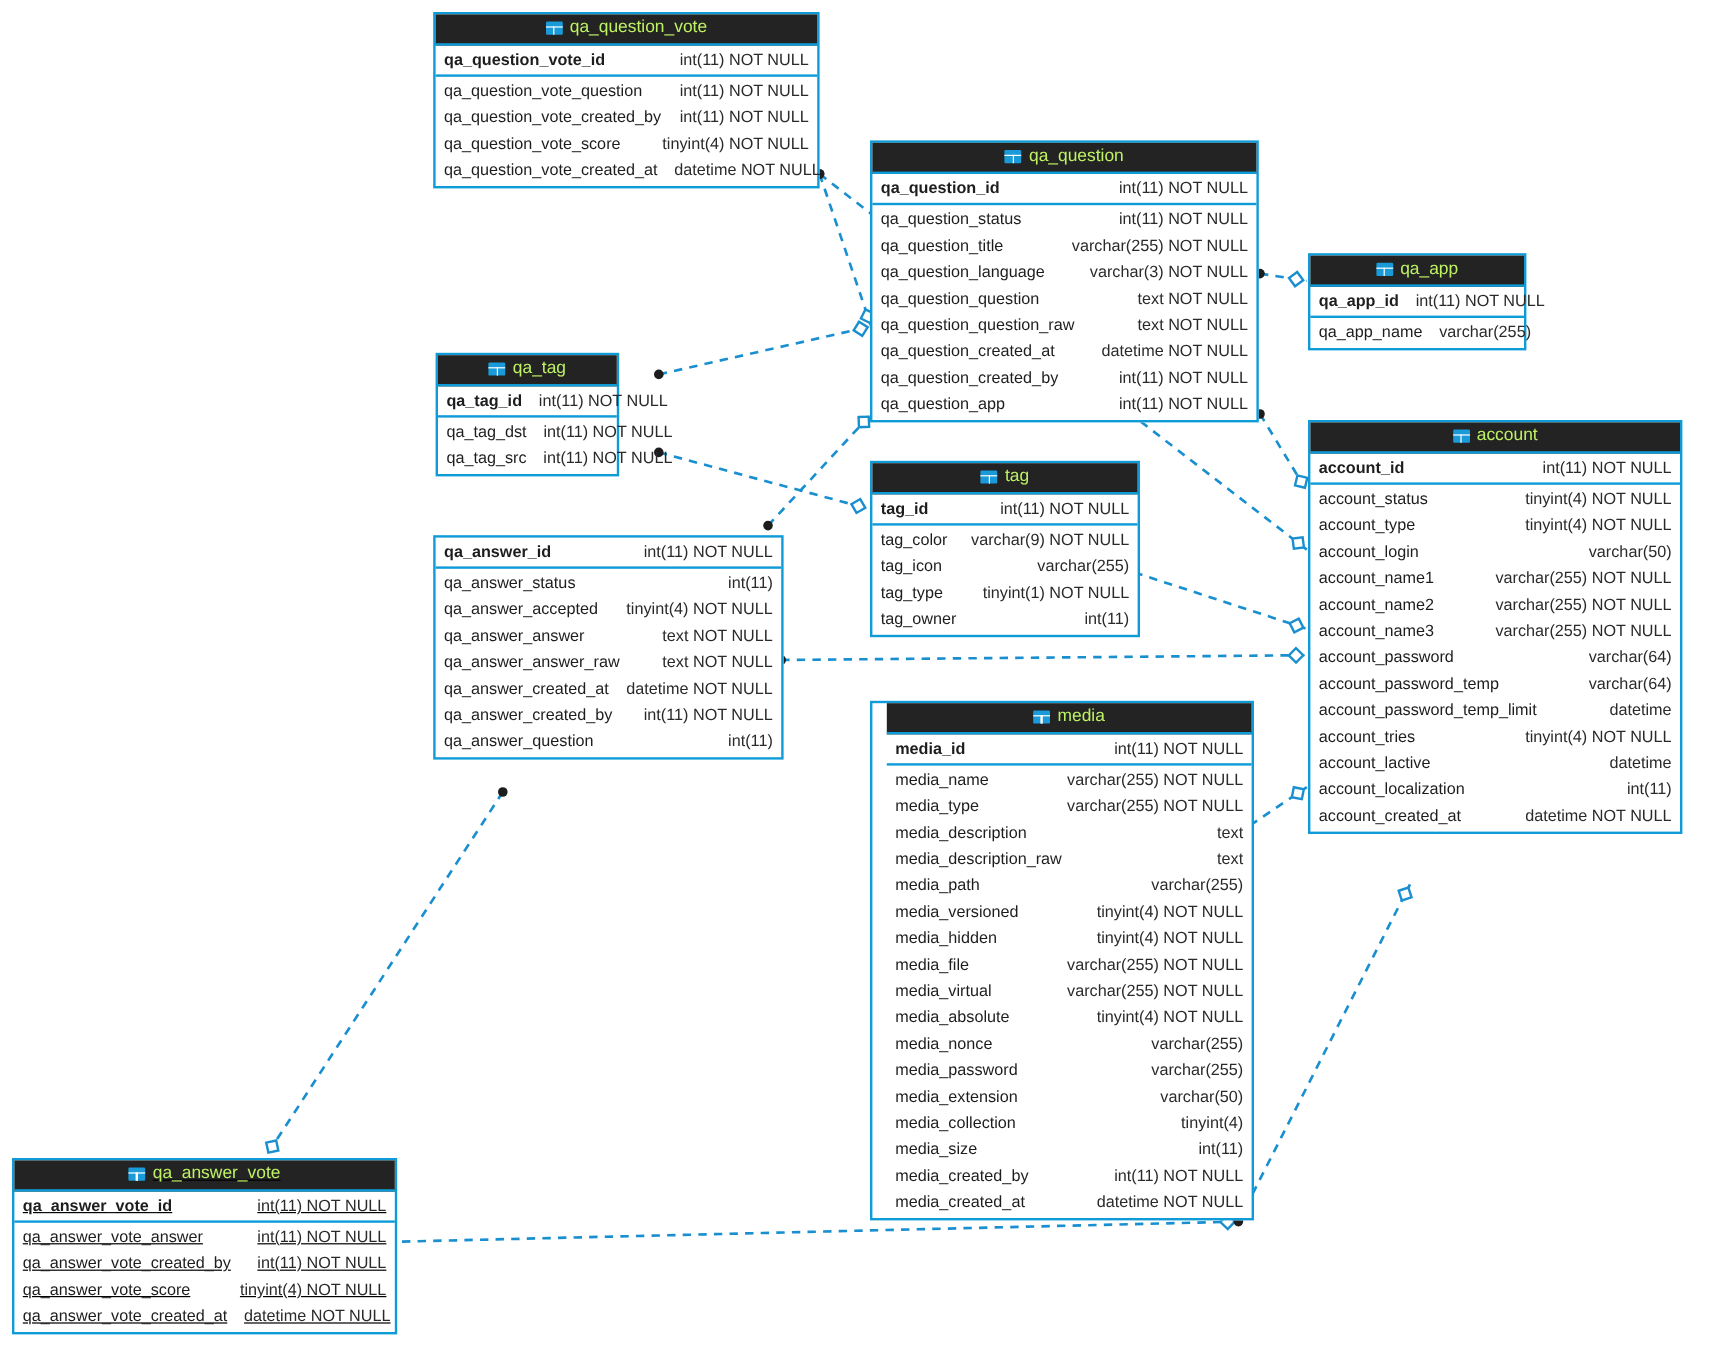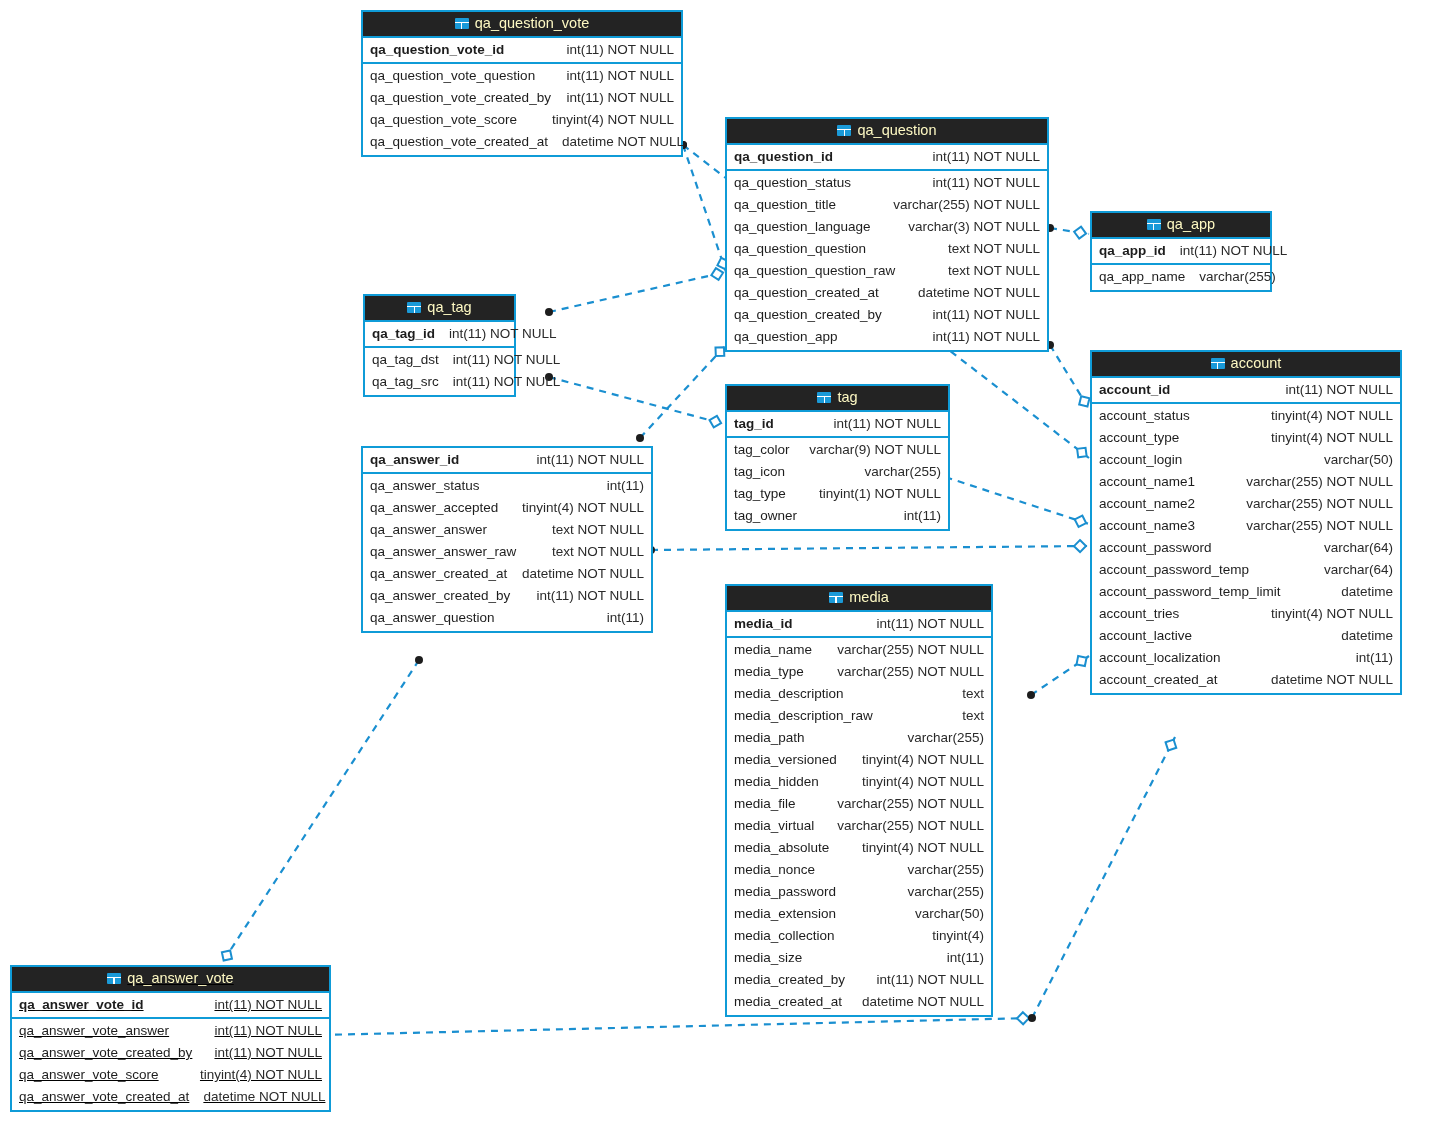--- a/index.html
+++ b/index.html
@@ -30,21 +30,21 @@
   .entity {
     position: absolute;
     z-index: 2;
     border: 2px solid #0f9bd7;
     background: #ffffff;
     box-sizing: border-box;
     box-shadow: 0 0 0 0 transparent;
   }
   .entity-header {
     background: #232323;
-    color: #fef9c3;
+    color: #bef264;
     font-size: 14.5px;
     text-align: center;
     padding: 4px 6px 5px 6px;
     line-height: 15px;
     white-space: nowrap;
     border-bottom: 2px solid #0f9bd7;
     display: flex;
     align-items: center;
     justify-content: center;
     gap: 6px;
@@ -409,21 +409,21 @@
           <div class="row">
             <span class="col-name">qa_answer_created_by</span>
             <span class="col-type">int(11) NOT NULL</span>
           </div>
           <div class="row">
             <span class="col-name">qa_answer_question</span>
             <span class="col-type">int(11)</span>
           </div>
         </div>
       </div>
-      <div class="entity" style="left: 725px; top: 584px; width: 268px;">
+      <div class="entity" style="left: 725px; top: 584px; width: 320px; padding-left: 12px;">
         <div class="entity-header">
           <span class="tbl-icon"></span>
           <span>media</span>
         </div>
         <div class="pk-section">
           <div class="row">
             <span class="col-name">media_id</span>
             <span class="col-type">int(11) NOT NULL</span>
           </div>
         </div>

